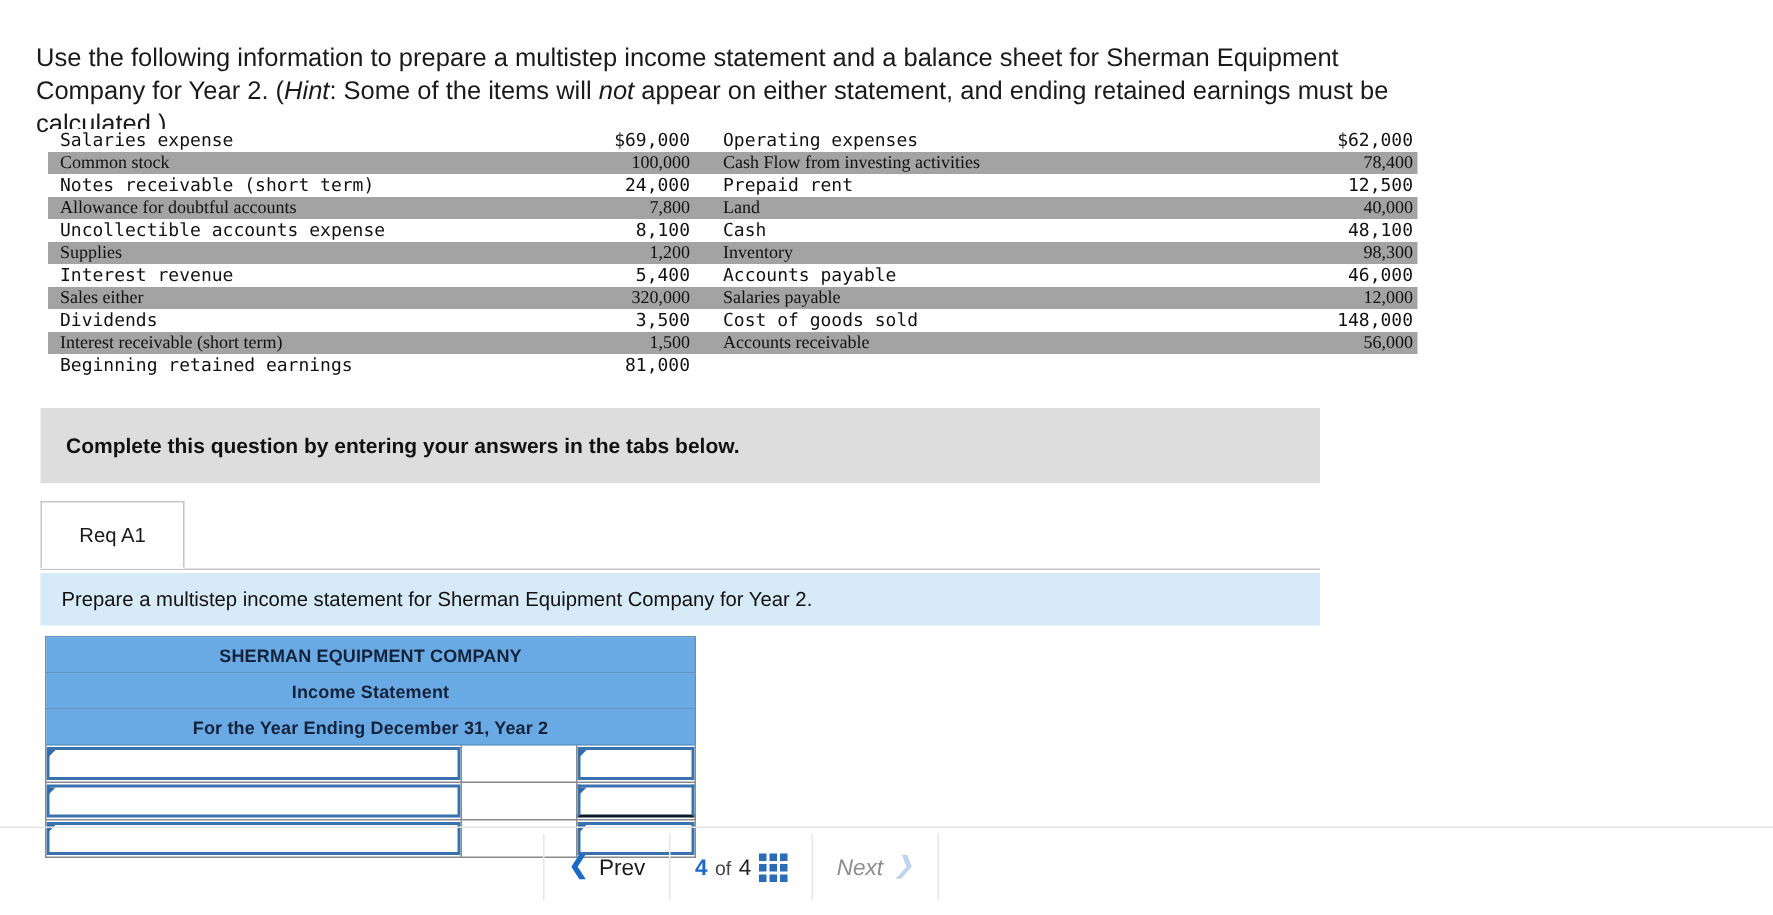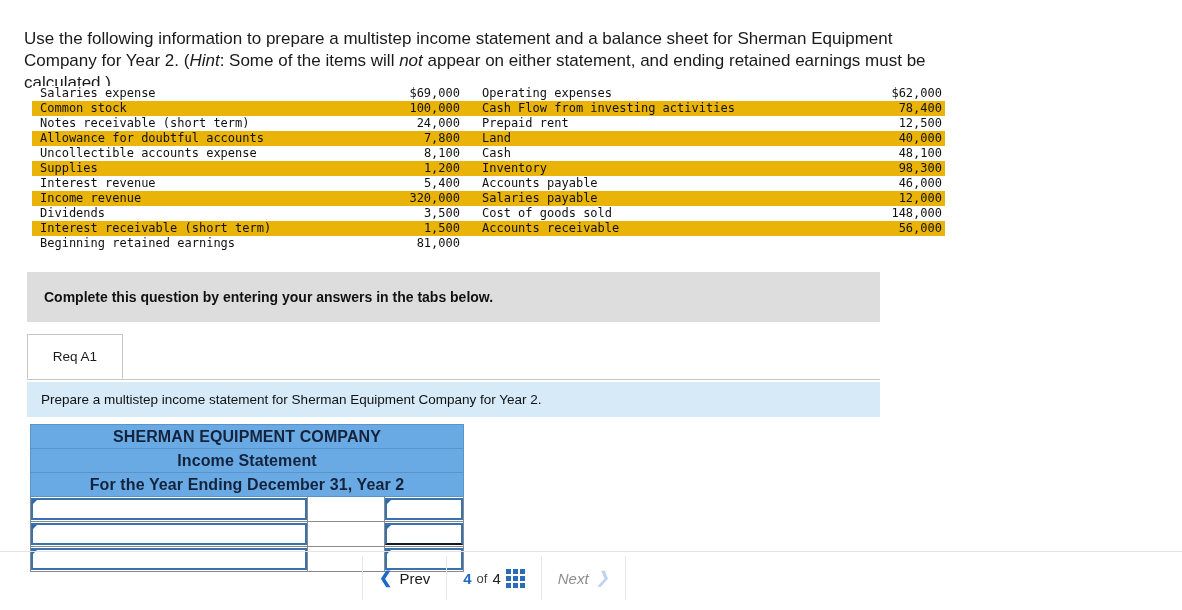--- a/index.html
+++ b/index.html
@@ -41,21 +41,21 @@
     table-layout: fixed;
   }
   #given-data td {
     padding: 0 0 0 0;
     height: 15px;
     line-height: 15px;
     white-space: nowrap;
     overflow: hidden;
   }
   #given-data tr.odd td { background: #ffffff; }
-  #given-data tr.even td { background: #eab308; }
+  #given-data tr.even td { background: #a3a3a3; font-family: Liberation Serif, serif; }
   #given-data td.lbl-l { width: 332px; padding-left: 8px; }
   #given-data td.val-l { width: 88px; text-align: right; padding-right: 2px; }
   #given-data td.gap   { width: 12px; }
   #given-data td.lbl-r { width: 370px; padding-left: 8px; }
   #given-data td.val-r { width: 90px; text-align: right; padding-right: 3px; }
 
   
   #instruction-band {
     position: absolute;
     left: 27px;
@@ -145,21 +145,21 @@
   }
   #answer-sheet col.c-label { width: 277px; }
   #answer-sheet col.c-mid   { width: 77px; }
   #answer-sheet col.c-right { width: 79px; }
 
   #answer-sheet td.hdr {
     background: #6aaae4;
     border: 1px solid #5b94c6;
     height: 21px;
     text-align: center;
-    font-size: 16px;
+    font-size: 12px;
     font-weight: bold;
     color: #14233b;
     letter-spacing: 0.1px;
   }
 
   #answer-sheet td.cell {
     border: 1px solid #8a8a8a;
     height: 24px;
     padding: 0;
     vertical-align: middle;
@@ -293,21 +293,21 @@
       <td class="val-r">98,300</td>
     </tr>
     <tr class="odd">
       <td class="lbl-l">Interest revenue</td>
       <td class="val-l">5,400</td>
       <td class="gap"></td>
       <td class="lbl-r">Accounts payable</td>
       <td class="val-r">46,000</td>
     </tr>
     <tr class="even">
-      <td class="lbl-l">Income revenue</td>
+      <td class="lbl-l">Sales either</td>
       <td class="val-l">320,000</td>
       <td class="gap"></td>
       <td class="lbl-r">Salaries payable</td>
       <td class="val-r">12,000</td>
     </tr>
     <tr class="odd">
       <td class="lbl-l">Dividends</td>
       <td class="val-l">3,500</td>
       <td class="gap"></td>
       <td class="lbl-r">Cost of goods sold</td>

